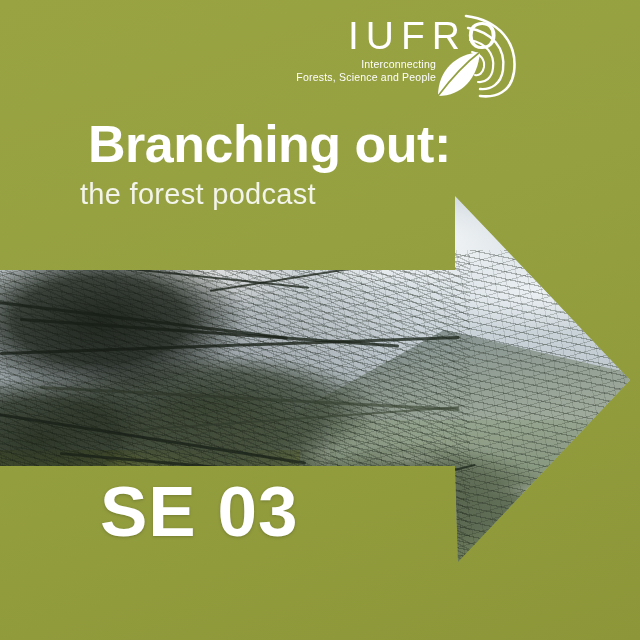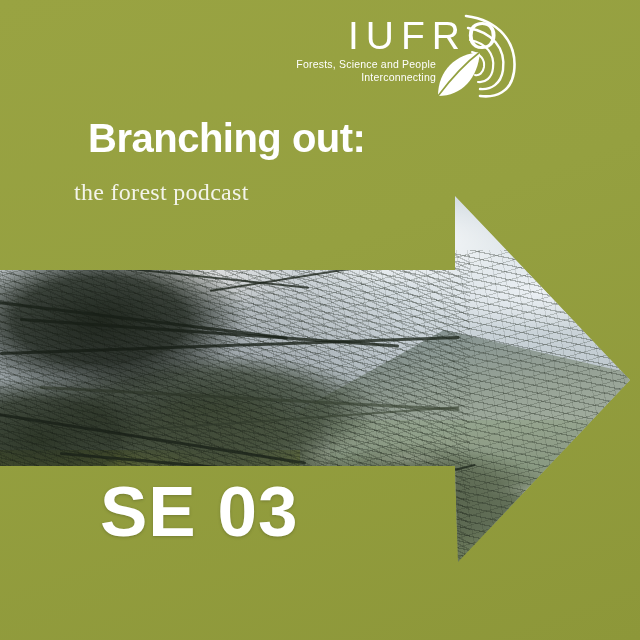--- a/index.html
+++ b/index.html
@@ -167,38 +167,37 @@
     top: 0px;
     width: 98px;
     height: 90px;
   }
 
   
   .title {
     position: absolute;
     left: 88px;
     top: 118px;
-    font-size: 40px;
+    font-size: 52px;
     font-weight: 600;
     color: #ffffff;
     letter-spacing: -0.5px;
     line-height: 1;
     white-space: nowrap;
   }
   .subtitle {
     position: absolute;
-    left: 74px;
+    left: 80px;
     top: 180px;
-    font-size: 24px;
+    font-size: 29px;
     font-weight: 300;
     color: #f3f4ea;
     letter-spacing: 0.3px;
     line-height: 1;
     white-space: nowrap;
-    font-family: Liberation Serif, serif;
   }
   .episode {
     position: absolute;
     left: 100px;
     top: 476px;
     font-size: 71px;
     font-weight: 600;
     color: #ffffff;
     letter-spacing: 1px;
     line-height: 1;
@@ -234,22 +233,22 @@
         <div class="br" style="left:330px; top:500px; width:150px; height:2px; transform:rotate(-14deg);"></div>
         <div class="br l" style="left:250px; top:520px; width:190px; height:2px; transform:rotate(8deg);"></div>
       </div>
       <div class="photo-vignette"></div>
     </div>
   </div>
 
   <div class="logo">
     <div class="logo-word">IUFRO</div>
     <div class="logo-tag">
+      <div>Interconnecting</div>
       <div>Forests, Science and People</div>
-      <div>Interconnecting</div>
     </div>
     <svg class="logo-mark" viewBox="0 0 98 90">
       <g fill="none" stroke="#ffffff" stroke-linecap="round">
         <path d="M38 6 C70 10, 90 32, 86 62 C83 82, 68 88, 52 86" stroke-width="2.6"></path>
         <path d="M40 18 C64 22, 78 38, 75 60 C73 74, 63 80, 52 79" stroke-width="2.4"></path>
         <path d="M42 30 C58 33, 67 44, 65 58 C64 68, 57 73, 50 72" stroke-width="2.2"></path>
         <path d="M44 42 C53 44, 57 50, 56 57 C55 63, 51 66, 47 65" stroke-width="2"></path>
       </g>
       <path d="M10 86 C10 60, 28 44, 52 42 C50 68, 34 86, 10 86 Z" fill="#ffffff"></path>
       <path d="M10 86 C22 70, 36 54, 52 42" stroke="#93a03f" stroke-width="1.6" fill="none"></path>

